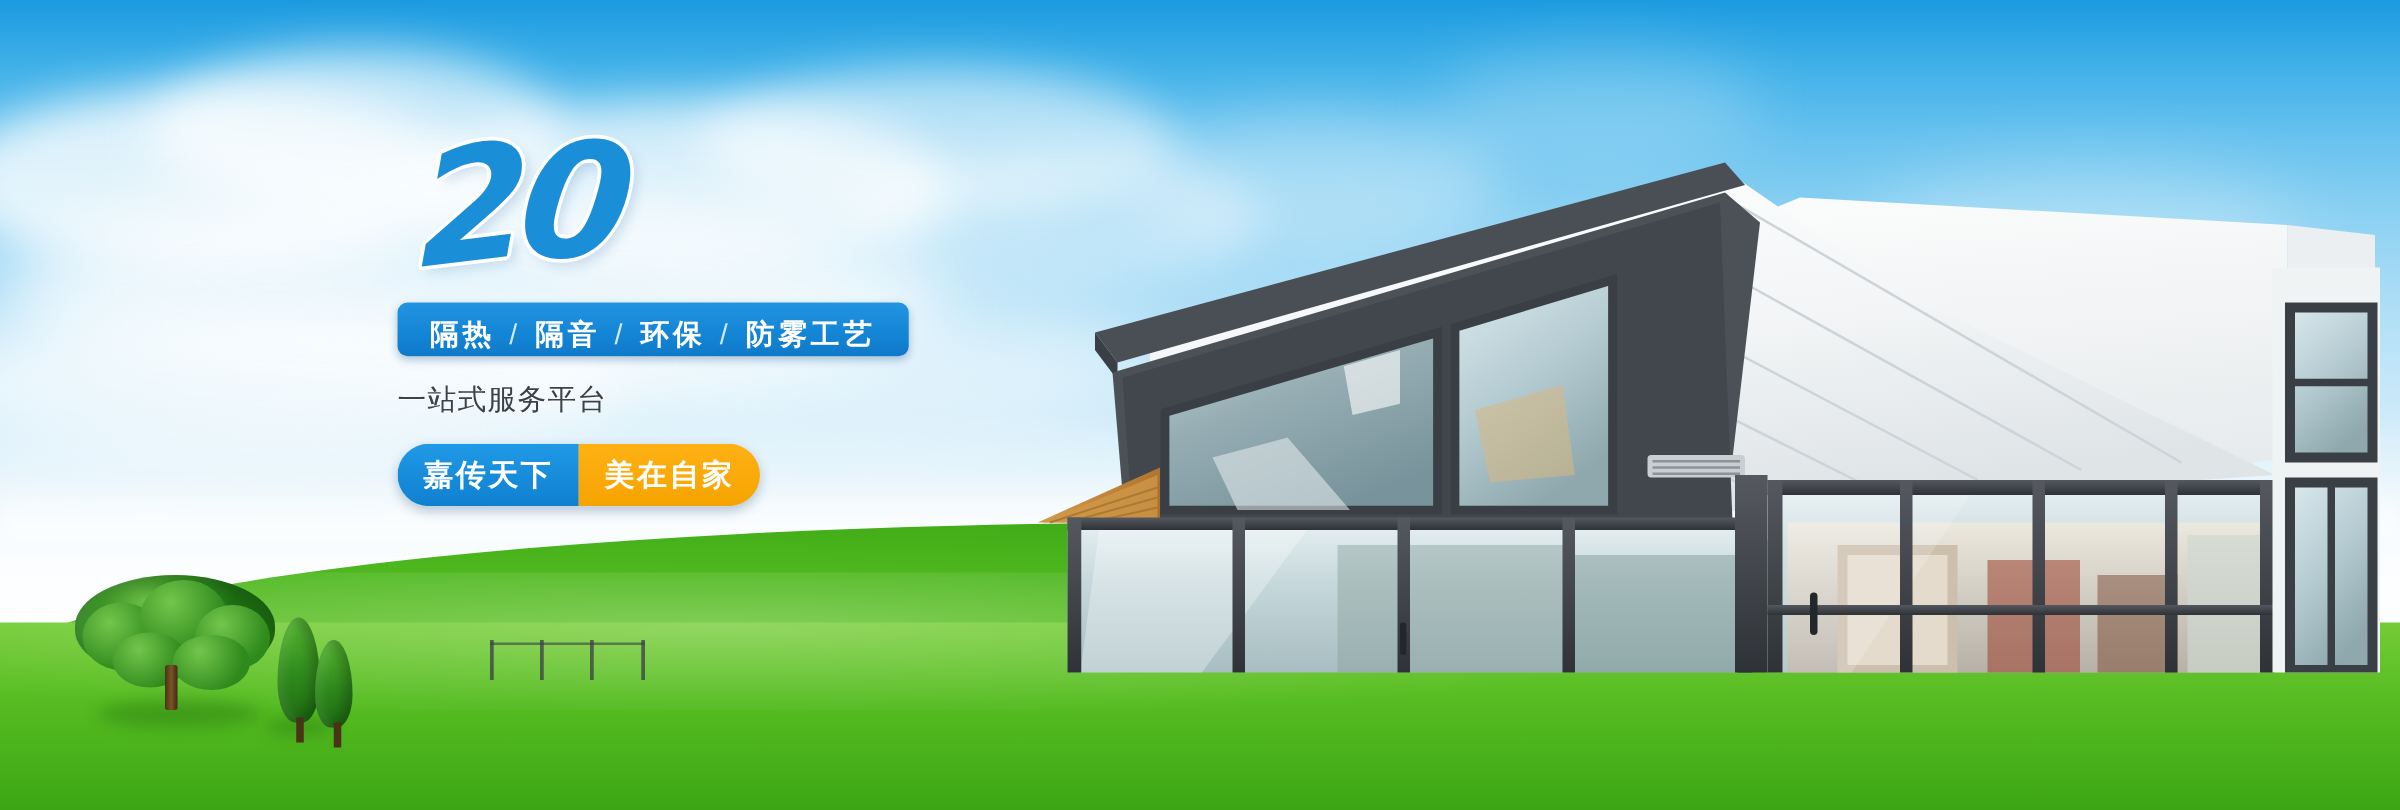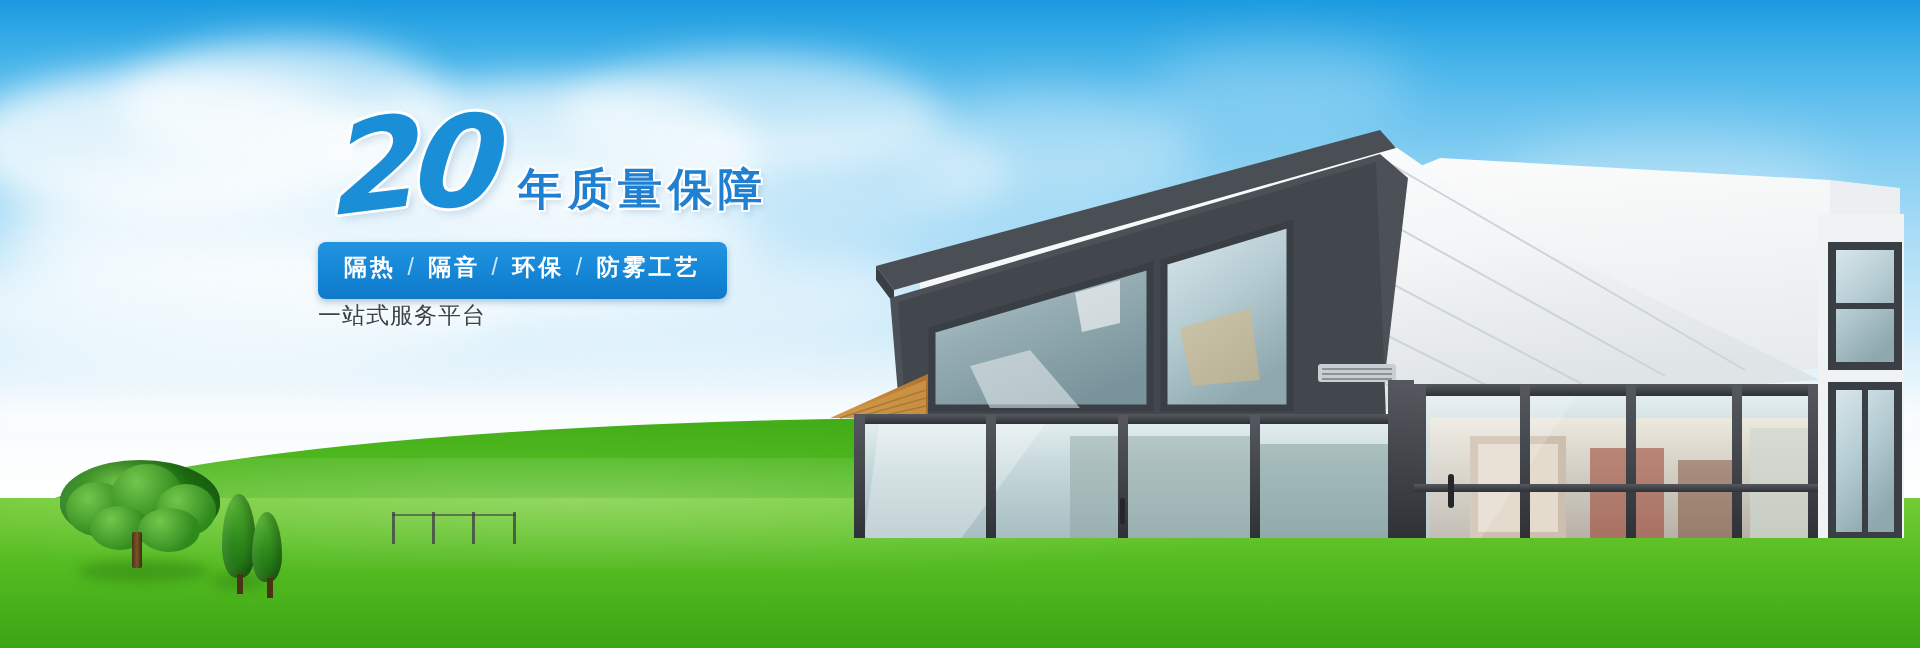--- a/index.html
+++ b/index.html
@@ -110,27 +110,27 @@
     font-size:44px; font-weight:700; letter-spacing:6px; color:#1f7fd0;
     text-shadow: 2px 0 0 #fff,-2px 0 0 #fff,0 2px 0 #fff,0 -2px 0 #fff,
                  2px 2px 0 #fff,-2px 2px 0 #fff,2px -2px 0 #fff,-2px -2px 0 #fff,
                  3px 4px 6px rgba(0,70,140,.22);
   }
 
   .pill {
     display:inline-block; margin-top:12px;
     background:linear-gradient(180deg,#2394e0 0%, #1486d6 55%, #0f79c8 100%);
     color:#fff; font-size:23px; font-weight:700; letter-spacing:3px;
-    padding:10px 26px 16px; border-radius:8px;
+    padding:10px 26px 2px; border-radius:8px;
     box-shadow:0 3px 7px rgba(10,70,130,.30);
     white-space:nowrap;
   }
   .pill .sep { color:#cfe9fb; font-weight:400; margin:0 2px; }
 
-  .lines { }
+  .lines { margin-top:18px; }
   .lines div {
     font-size:23px; line-height:1.46; color:#3c4348; letter-spacing:1px; white-space:nowrap;
     text-shadow:0 1px 1px rgba(255,255,255,.8);
   }
 
   .cta { margin-top:18px; display:flex; width:290px; height:50px;
          border-radius:25px; overflow:hidden; box-shadow:0 4px 9px rgba(10,60,110,.28); }
   .cta .b1 { flex:1; display:flex; align-items:center; justify-content:center;
              background:linear-gradient(180deg,#209ae6,#0f80cf);
              color:#fff; font-size:24px; font-weight:700; letter-spacing:2px; }
@@ -195,37 +195,40 @@
     <div class="post" style="left:80px"></div>
     <div class="post" style="left:121px"></div>
   </div>
 
   <div class="copy">
 
     <div class="headline-row">
       <div class="num20">
         <span class="d2">2</span><span class="d0">0</span>
       </div>
-      <div class="headline-cn">年质量保障</div>
     </div>
 
     <div class="pill">
       <span>隔热</span>
       <span class="sep">/</span>
       <span>隔音</span>
       <span class="sep">/</span>
       <span>环保</span>
       <span class="sep">/</span>
       <span>防雾工艺</span>
     </div>
 
     <div class="lines">
       <div>一站式服务平台</div>
     </div>
 
+    <div class="cta">
+      <div class="b1">嘉传天下</div>
+      <div class="b2">美在自家</div>
+    </div>
   </div>
 
   <div class="house">
     <svg width="1100" height="420" viewBox="0 0 1100 420" xmlns="http://www.w3.org/2000/svg">
       <defs>
         <linearGradient id="roofW" x1="0" y1="0" x2="0.4" y2="1">
           <stop offset="0%" stop-color="#ffffff"></stop>
             <stop offset="55%" stop-color="#f3f5f6"></stop>
           <stop offset="100%" stop-color="#dfe4e7"></stop>
         </linearGradient>

